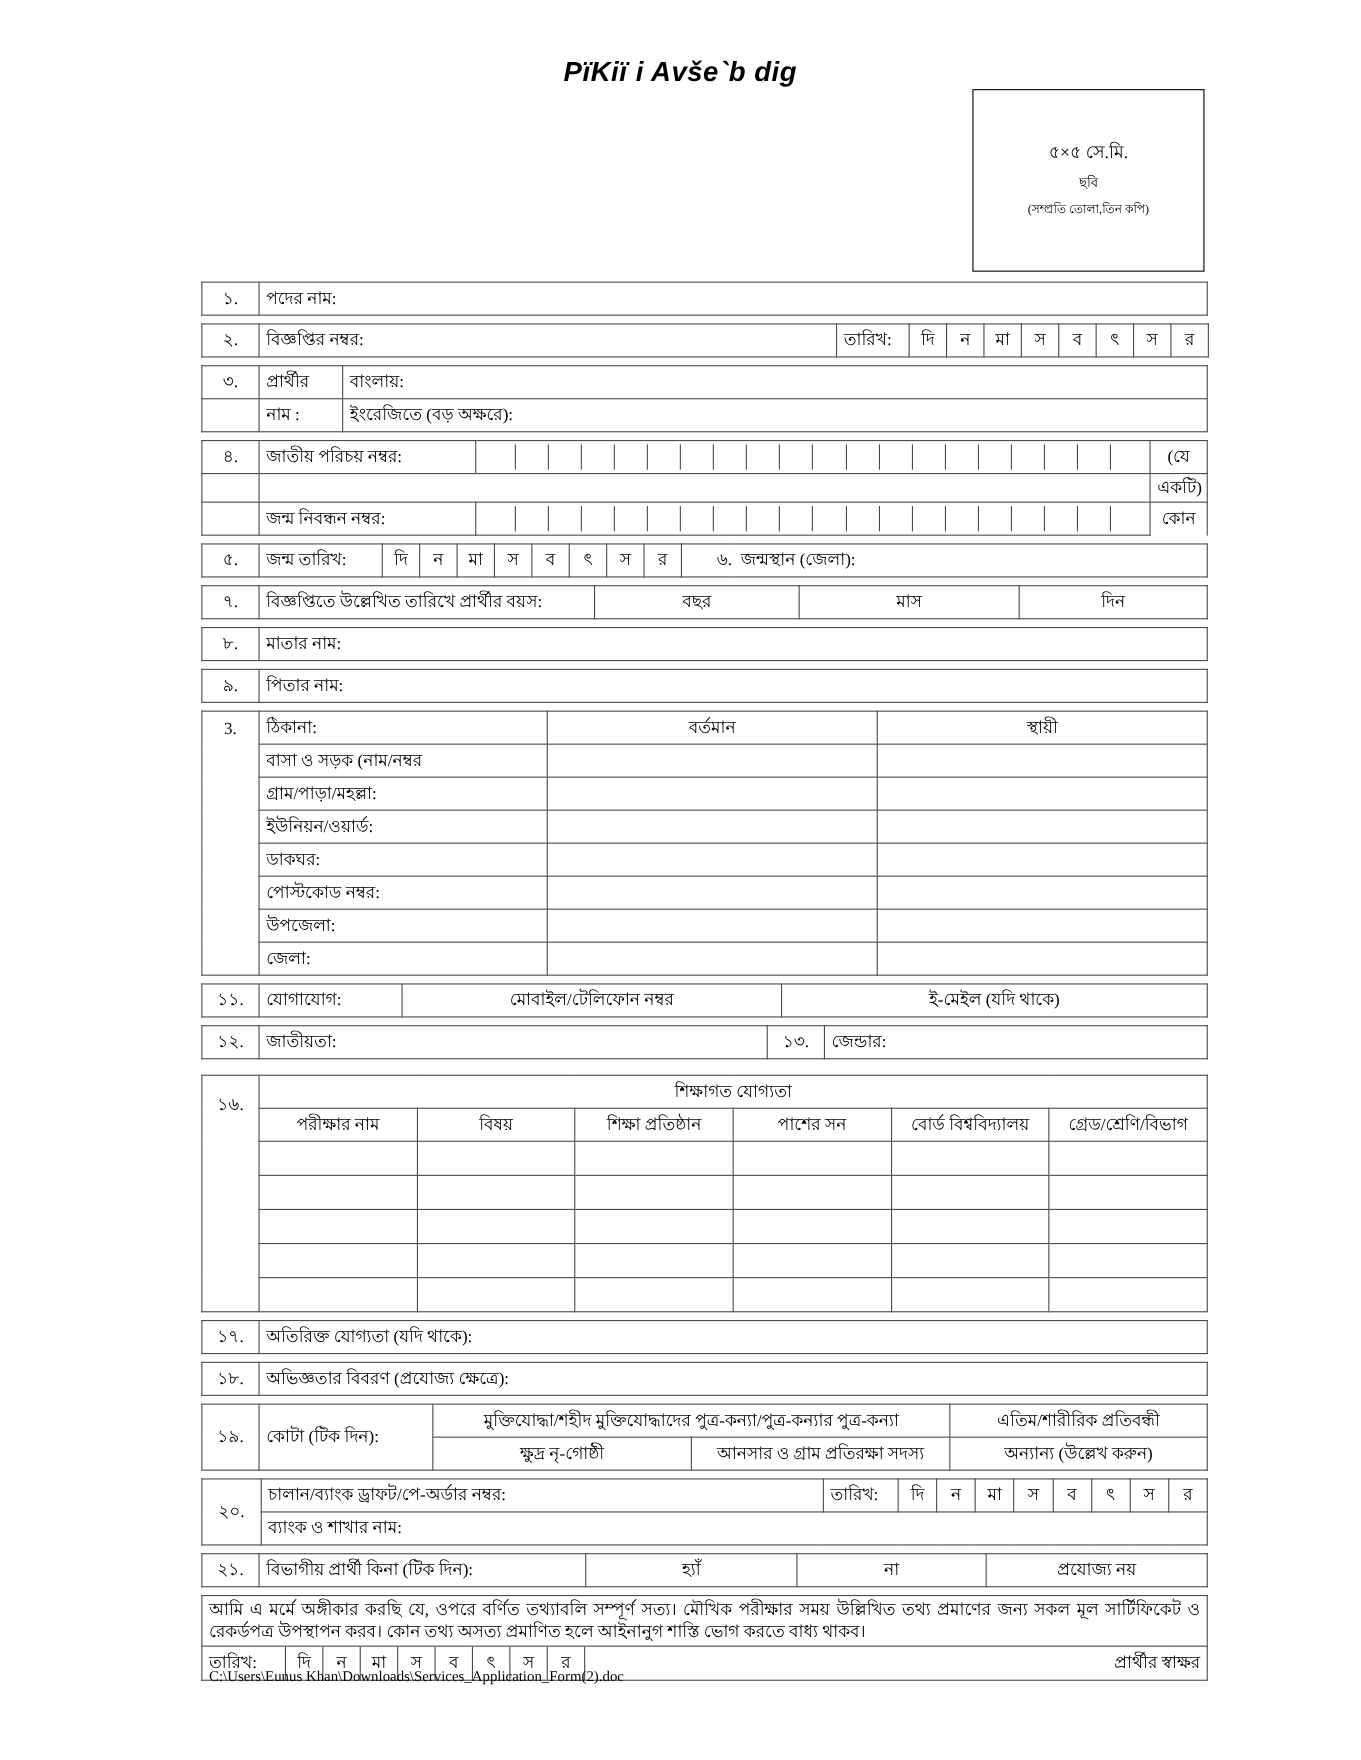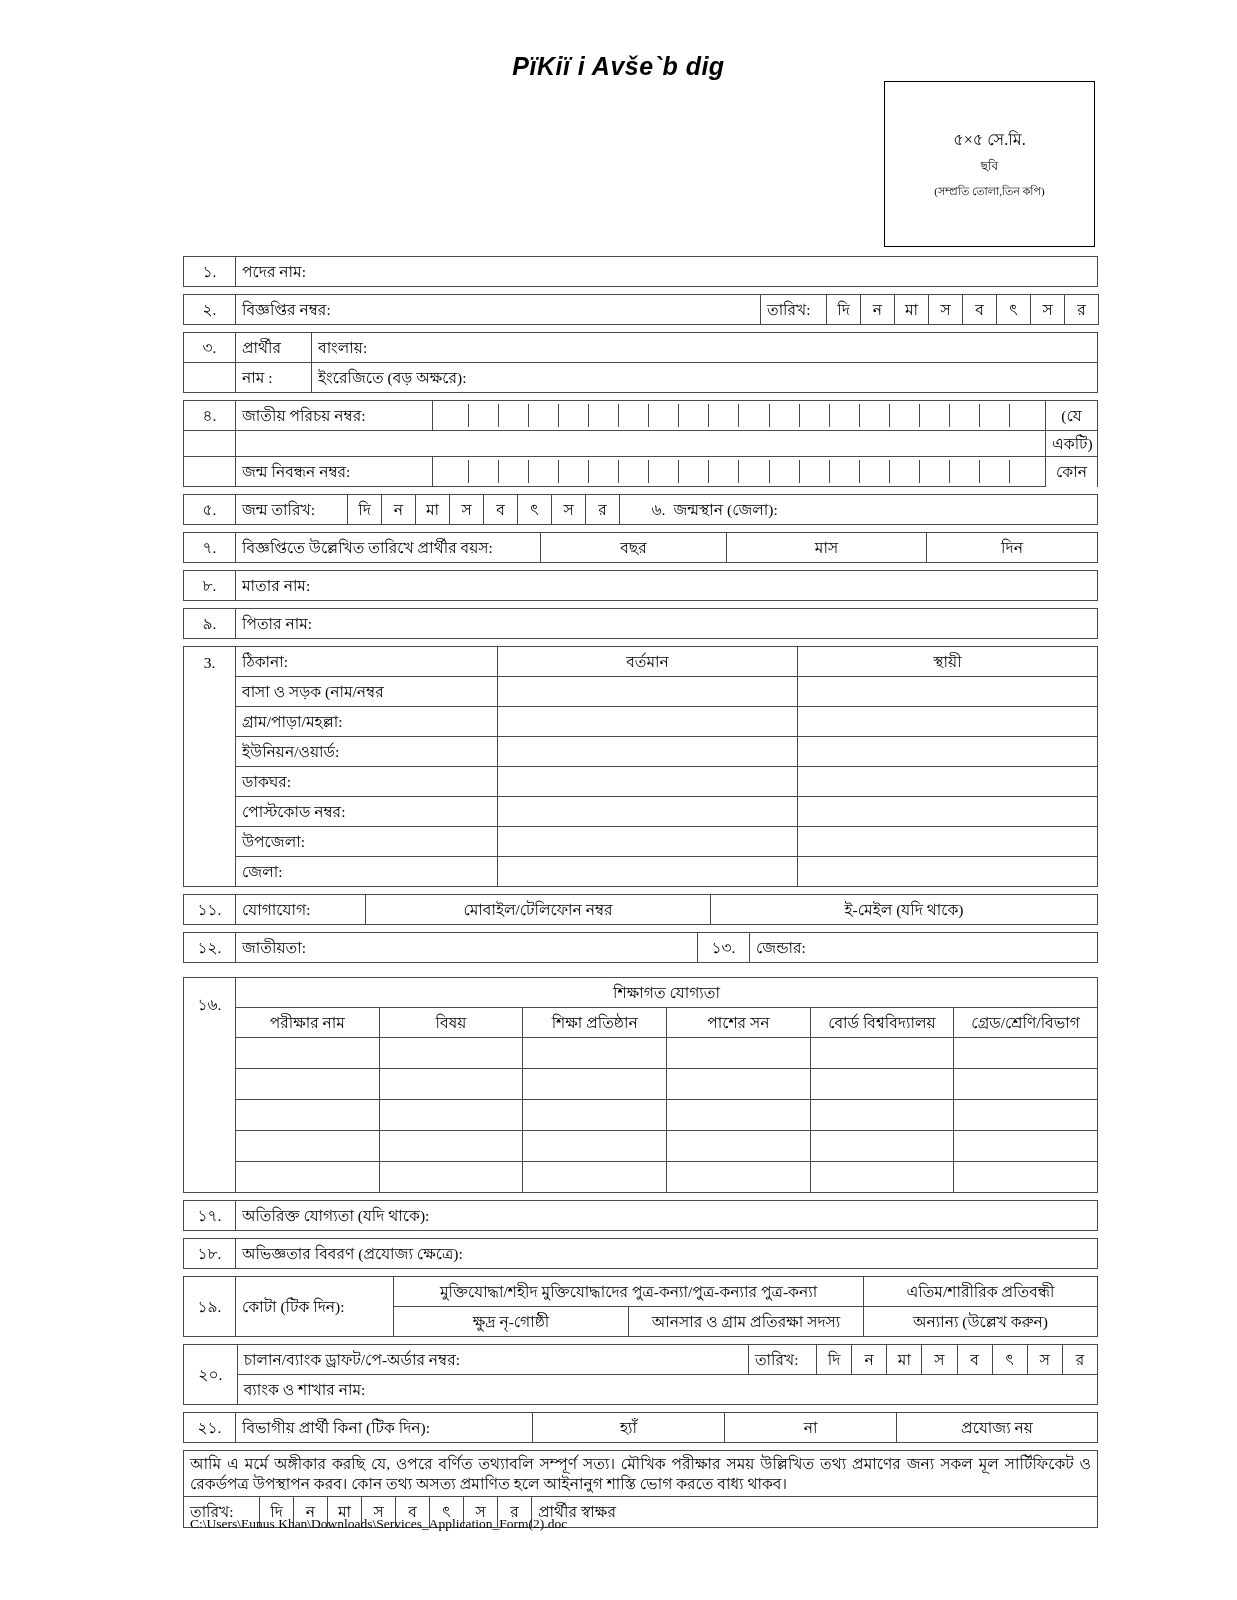--- a/index.html
+++ b/index.html
@@ -113,21 +113,21 @@
   }
 
   
   td.decl {
     font-size: 16px;
     line-height: 1.85;
     padding: 8px 10px 26px 10px;
     text-align: justify;
   }
 
-  td.sig { text-align: left; padding-right: 12px; }
+  td.sig { text-align: right; padding-right: 12px; }
 
   
   .footpath {
     position: absolute;
     left: 190px; top: 1516px;
     font-family: "Liberation Serif", serif;
     font-size: 13.5px;
     color: #000;
   }
 

